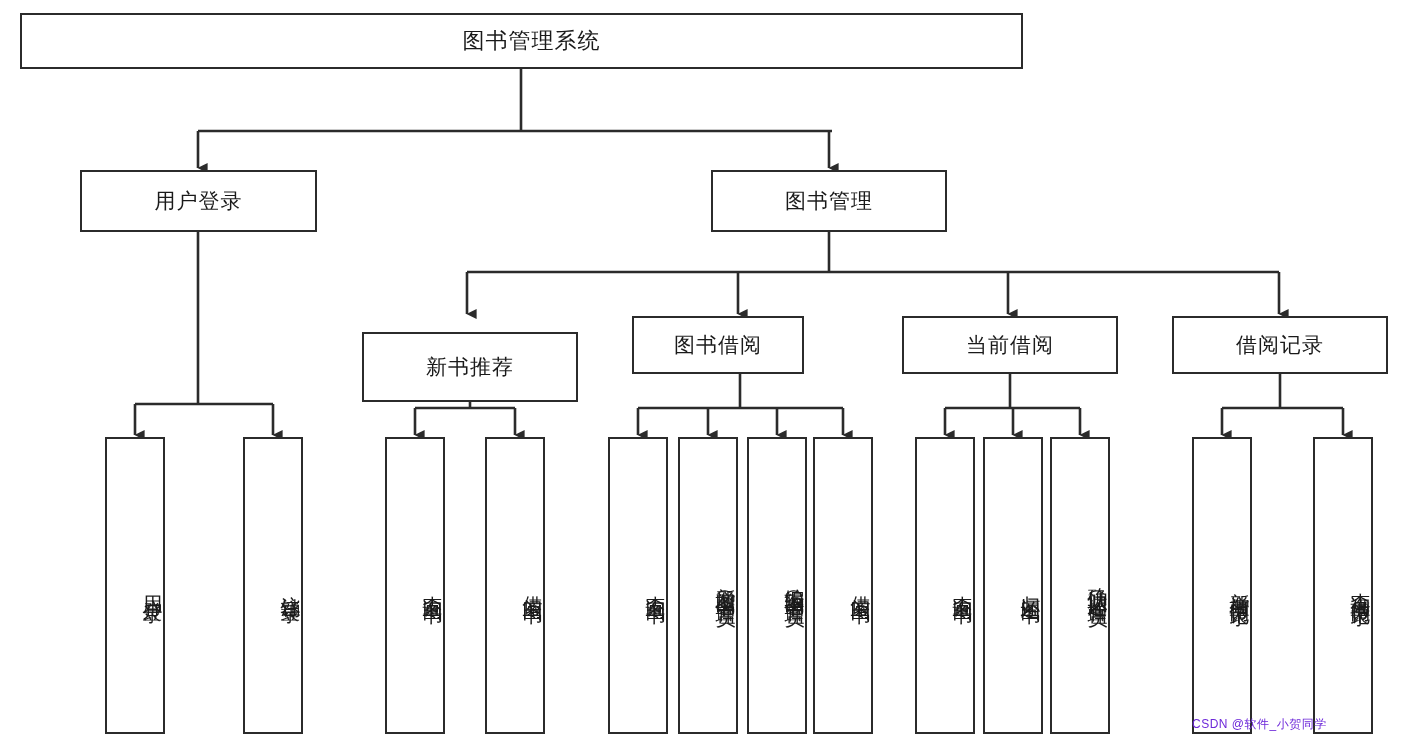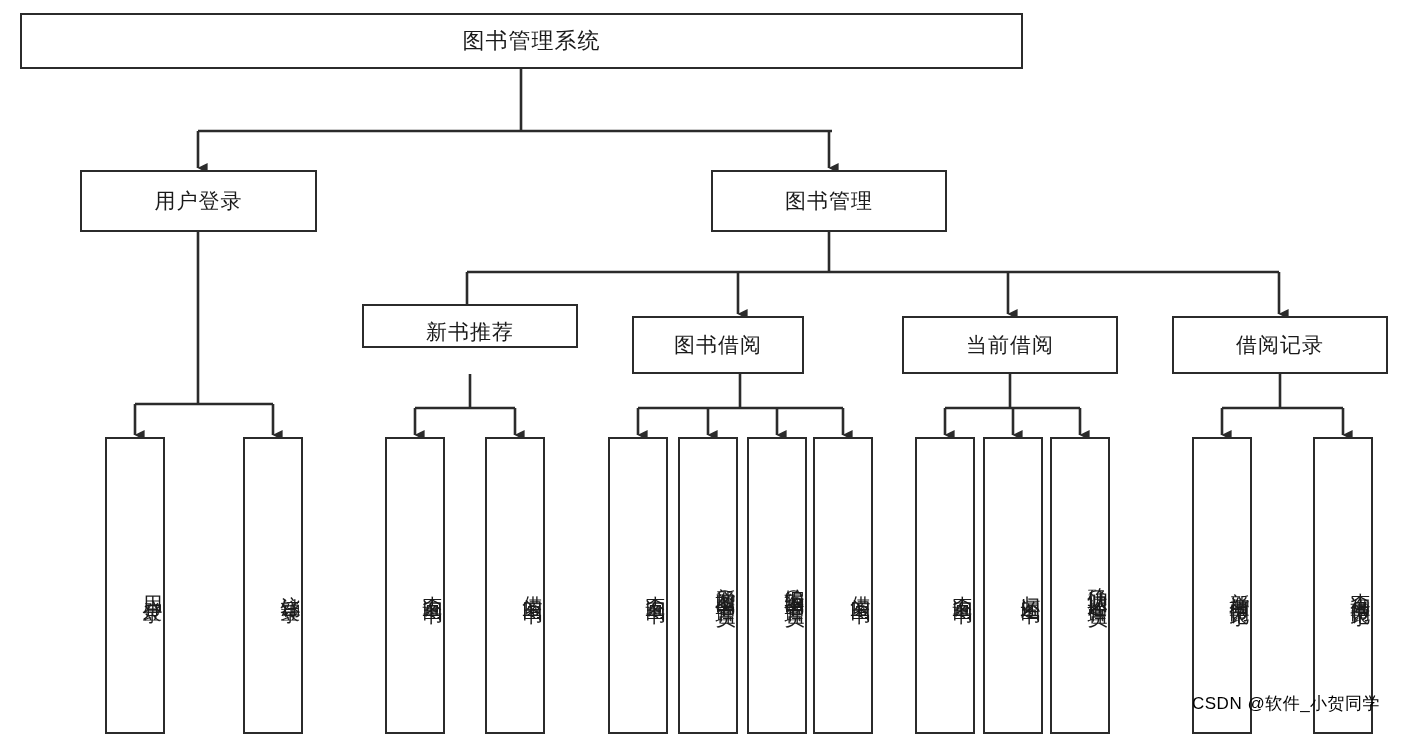--- a/index.html
+++ b/index.html
@@ -6,21 +6,21 @@
   body{width:1405px;height:747px;overflow:hidden;font-family:"Liberation Sans","DejaVu Sans",sans-serif;}
   #stage{position:relative;width:1405px;height:747px;background:#ffffff;}
   #wires{position:absolute;left:0;top:0;width:1405px;height:747px;}
   .node{position:absolute;box-sizing:border-box;background:#ffffff;border:2px solid #2b2b2b;
         display:flex;align-items:center;justify-content:center;color:#1a1a1a;}
   .node.h{font-size:21px;letter-spacing:1px;}
   .node.v{writing-mode:vertical-rl;text-orientation:upright;font-size:20px;letter-spacing:3px;
           padding-top:8px;padding-bottom:8px;align-items:flex-start;justify-content:center;}
   .node.v .lbl{writing-mode:vertical-rl;text-orientation:upright;line-height:1.05;}
   .node.root{font-size:22px;padding-left:20px;}
-  #watermark{position:absolute;left:1192px;top:692px;font-size:17px;color:#000000;
+  #watermark{position:absolute;left:1192px;top:716px;font-size:12px;color:#6d28d9;
              letter-spacing:.5px;white-space:nowrap;}
 </style>
 </head>
 <body>
 
 <div id="stage">
   <svg id="wires" viewBox="0 0 1405 747">
     <defs>
       <marker id="arr" markerWidth="12" markerHeight="12" refX="5.2" refY="9.6" orient="auto" markerUnits="userSpaceOnUse">
         <path d="M0.3,0 L10.1,0 L5.2,10.2 Z" fill="#2b2b2b"></path>
@@ -74,21 +74,21 @@
     <span class="lbl">图书管理系统</span>
   </div>
 
   <div class="node h" style="left:80px;top:170px;width:237px;height:62px;">
     <span class="lbl">用户登录</span>
   </div>
   <div class="node h" style="left:711px;top:170px;width:236px;height:62px;">
     <span class="lbl">图书管理</span>
   </div>
 
-  <div class="node h" style="left:362px;top:304px;width:216px;height:44px;align-items:flex-end;">
+  <div class="node h" style="left:362px;top:332px;width:216px;height:70px;">
     <span class="lbl">新书推荐</span>
   </div>
   <div class="node h" style="left:632px;top:316px;width:172px;height:58px;">
     <span class="lbl">图书借阅</span>
   </div>
   <div class="node h" style="left:902px;top:316px;width:216px;height:58px;text-align:right;">
     <span class="lbl">当前借阅</span>
   </div>
   <div class="node h" style="left:1172px;top:316px;width:216px;height:58px;text-align:right;">
     <span class="lbl">借阅记录</span>

